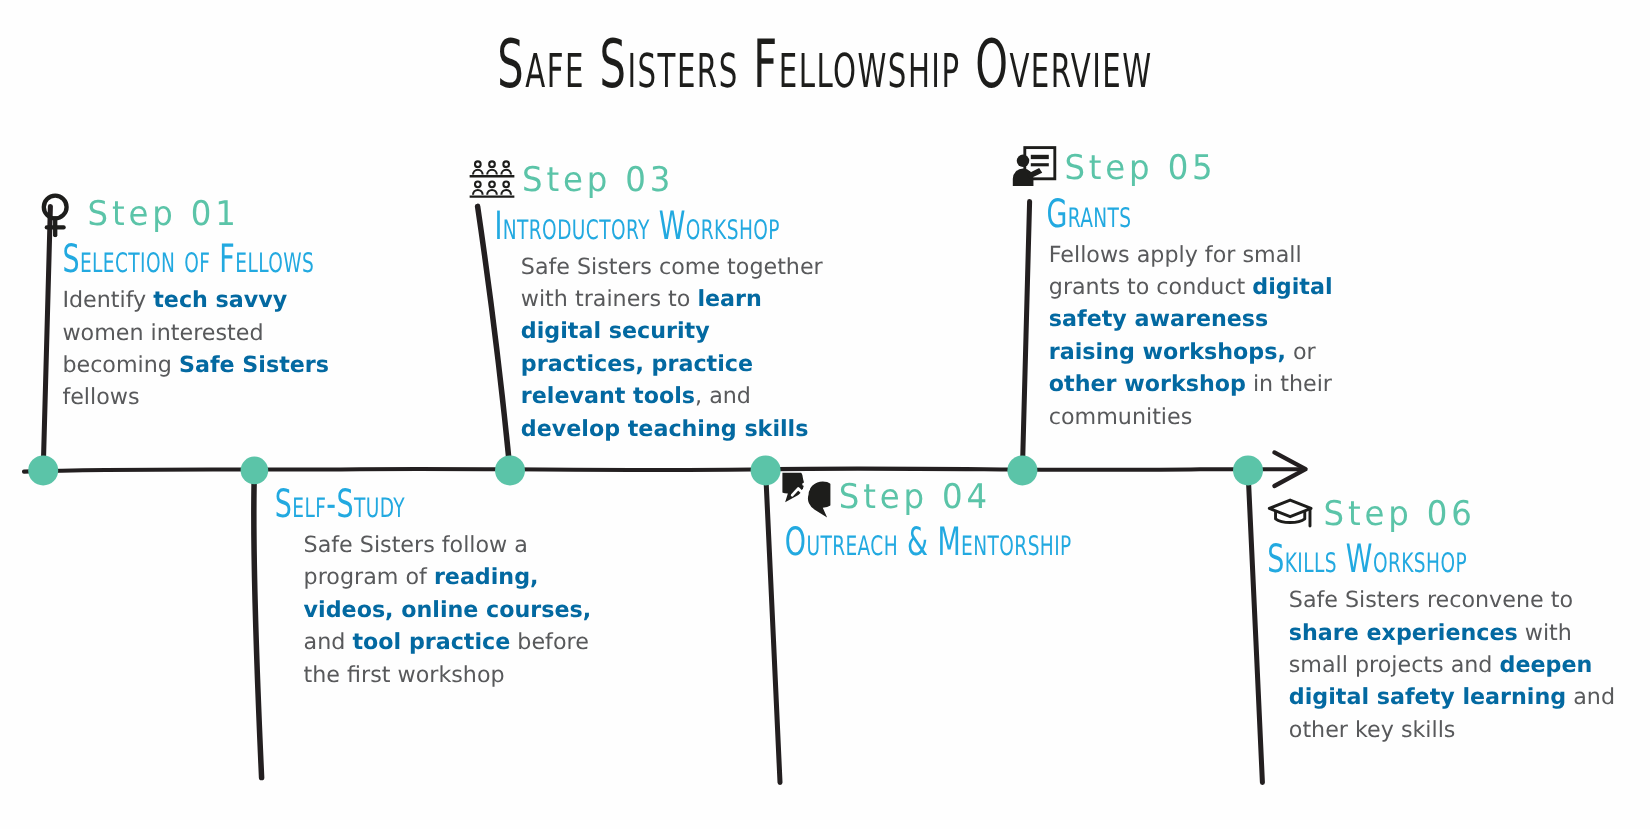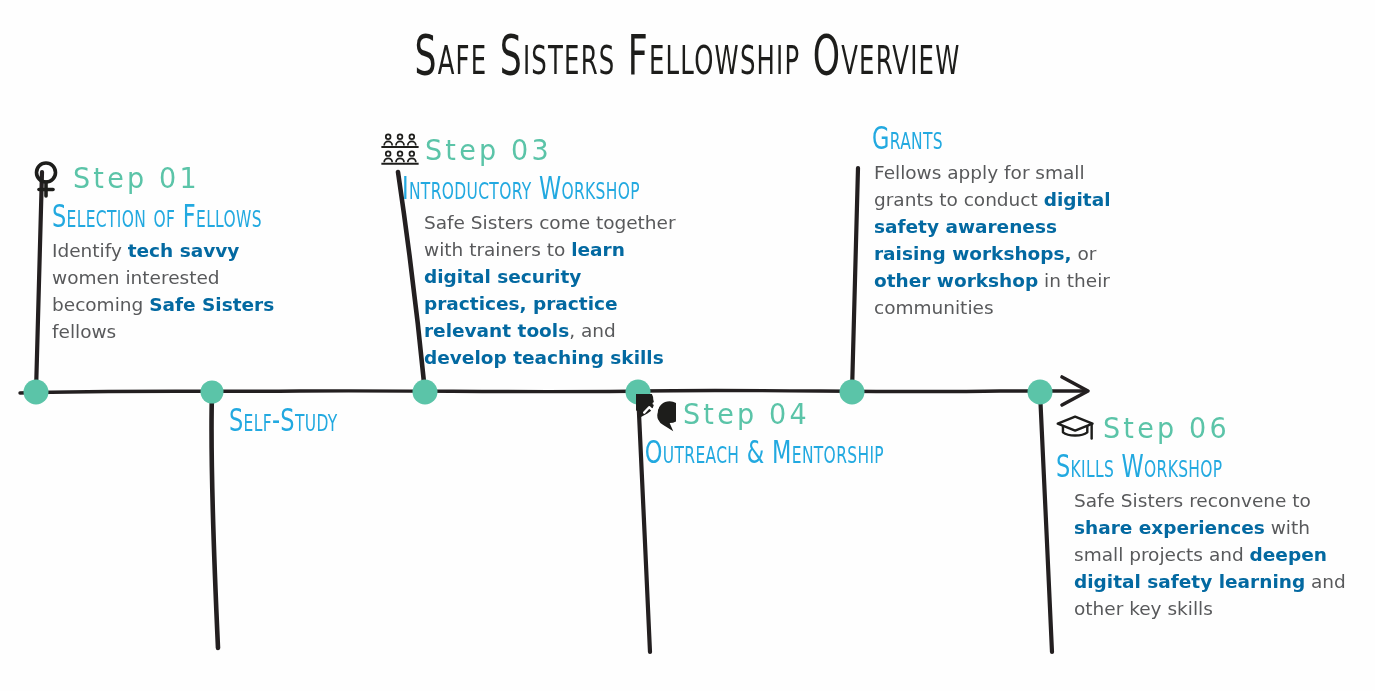--- a/index.html
+++ b/index.html
@@ -68,25 +68,25 @@
 
   
   .s1 { left:26px;  top:158px; width:268px; }
   .s1 .step-title { margin-left:26px; }
   .s1 .step-body  { margin-left:26px; width:232px; }
 
   .s2 { left:225px; top:402px; width:272px; }
   .s2 .step-title { margin-left:4px; }
   .s2 .step-body  { margin-left:28px; width:248px; }
 
-  .s3 { left:380px; top:130px; width:305px; }
+  .s3 { left:390px; top:130px; width:305px; }
   .s3 .step-title { margin-left:22px; }
   .s3 .step-body  { margin-left:44px; width:262px; }
 
-  .s4 { left:636px; top:394px; width:288px;text-align:right; }
+  .s4 { left:652px; top:394px; width:288px; }
   .s4 .step-title { margin-left:2px; }
   .s4 .step-body  { margin-left:26px; width:262px; }
 
   .s5 { left:842px; top:120px; width:282px; }
   .s5 .step-title { margin-left:30px; }
   .s5 .step-body  { margin-left:32px; width:250px; }
 
   .s6 { left:1056px; top:408px; width:290px; }
   .s6 .step-title { margin-left:0px; }
   .s6 .step-body  { margin-left:18px; width:272px; }
@@ -135,20 +135,21 @@
         <line x1="13" y1="31.5" x2="27" y2="31.5" stroke="#1d1d1b" stroke-width="3.6" stroke-linecap="round"></line>
       </svg>
       <span class="step-label">Step 01</span>
     </div>
     <div class="step-title">Selection of Fellows</div>
     <div class="step-body"><span>Identify </span><b>tech savvy</b><span> women interested becoming </span><b>Safe Sisters</b><span> fellows</span></div>
   </div>
 
   <div class="step s2">
     <div class="step-title">Self-Study</div>
+    <div class="step-body"><span>Safe Sisters follow a program of </span><b>reading, videos, online courses,</b><span> and </span><b>tool practice</b><span> before the first workshop</span></div>
   </div>
 
   <div class="step s3">
     <div class="step-head">
       <svg class="step-icon" viewBox="0 0 44 40">
         <g fill="none" stroke="#1d1d1b" stroke-width="1.9">
 
           <circle cx="9" cy="5.5" r="2.6"></circle>
             <path d="M4.6,15 a4.4,4.4 0 0 1 8.8,0"></path>
           <circle cx="22" cy="5.5" r="2.6"></circle>
@@ -179,20 +180,31 @@
         <path d="M17,2 a14,13 0 1 0 -14,13 l -2.5,8 10,-5.5 a14,13 0 0 0 6.5,-15.5 z" transform="translate(2,2)" fill="#1d1d1b"></path>
         <path d="M9,18.5 L14.5,12.5 L18,15.8 L24,8.5" fill="none" stroke="#ffffff" stroke-width="2.6" stroke-linecap="round" stroke-linejoin="round"></path>
         <path d="M19.5,8.5 L24.5,8 L24,13" fill="none" stroke="#ffffff" stroke-width="2.6" stroke-linecap="round" stroke-linejoin="round"></path>
       </svg>
       <span class="step-label">Step 04</span>
     </div>
     <div class="step-title">Outreach &amp; Mentorship</div>
   </div>
 
   <div class="step s5">
+    <div class="step-head">
+      <svg class="step-icon" viewBox="0 0 40 38">
+        <rect x="12" y="2" width="25" height="26" fill="none" stroke="#1d1d1b" stroke-width="2.4"></rect>
+        <rect x="17" y="8" width="15" height="3.6" fill="#1d1d1b"></rect>
+        <rect x="17" y="15" width="15" height="2.6" fill="#1d1d1b"></rect>
+        <circle cx="10.5" cy="13" r="5.2" fill="#1d1d1b"></circle>
+        <path d="M2,34 v-6 a8.6,8.6 0 0 1 17.2,0 v6 z" fill="#1d1d1b"></path>
+        <path d="M14,24 L24,19 L26.5,23 L16,28 z" fill="#1d1d1b"></path>
+      </svg>
+      <span class="step-label">Step 05</span>
+    </div>
     <div class="step-title">Grants</div>
     <div class="step-body"><span>Fellows apply for small grants to conduct </span><b>digital safety awareness raising workshops,</b><span> or </span><b>other workshop</b><span> in their communities</span></div>
   </div>
 
   <div class="step s6">
     <div class="step-head">
       <svg class="step-icon" viewBox="0 0 46 34">
         <g fill="none" stroke="#1d1d1b" stroke-width="2.8" stroke-linejoin="round" stroke-linecap="round">
           <path d="M22,4 L42,12 L22,20 L2,12 z"></path>
           <path d="M8,15 v7 a16,7 0 0 0 28,0 v-7"></path>

